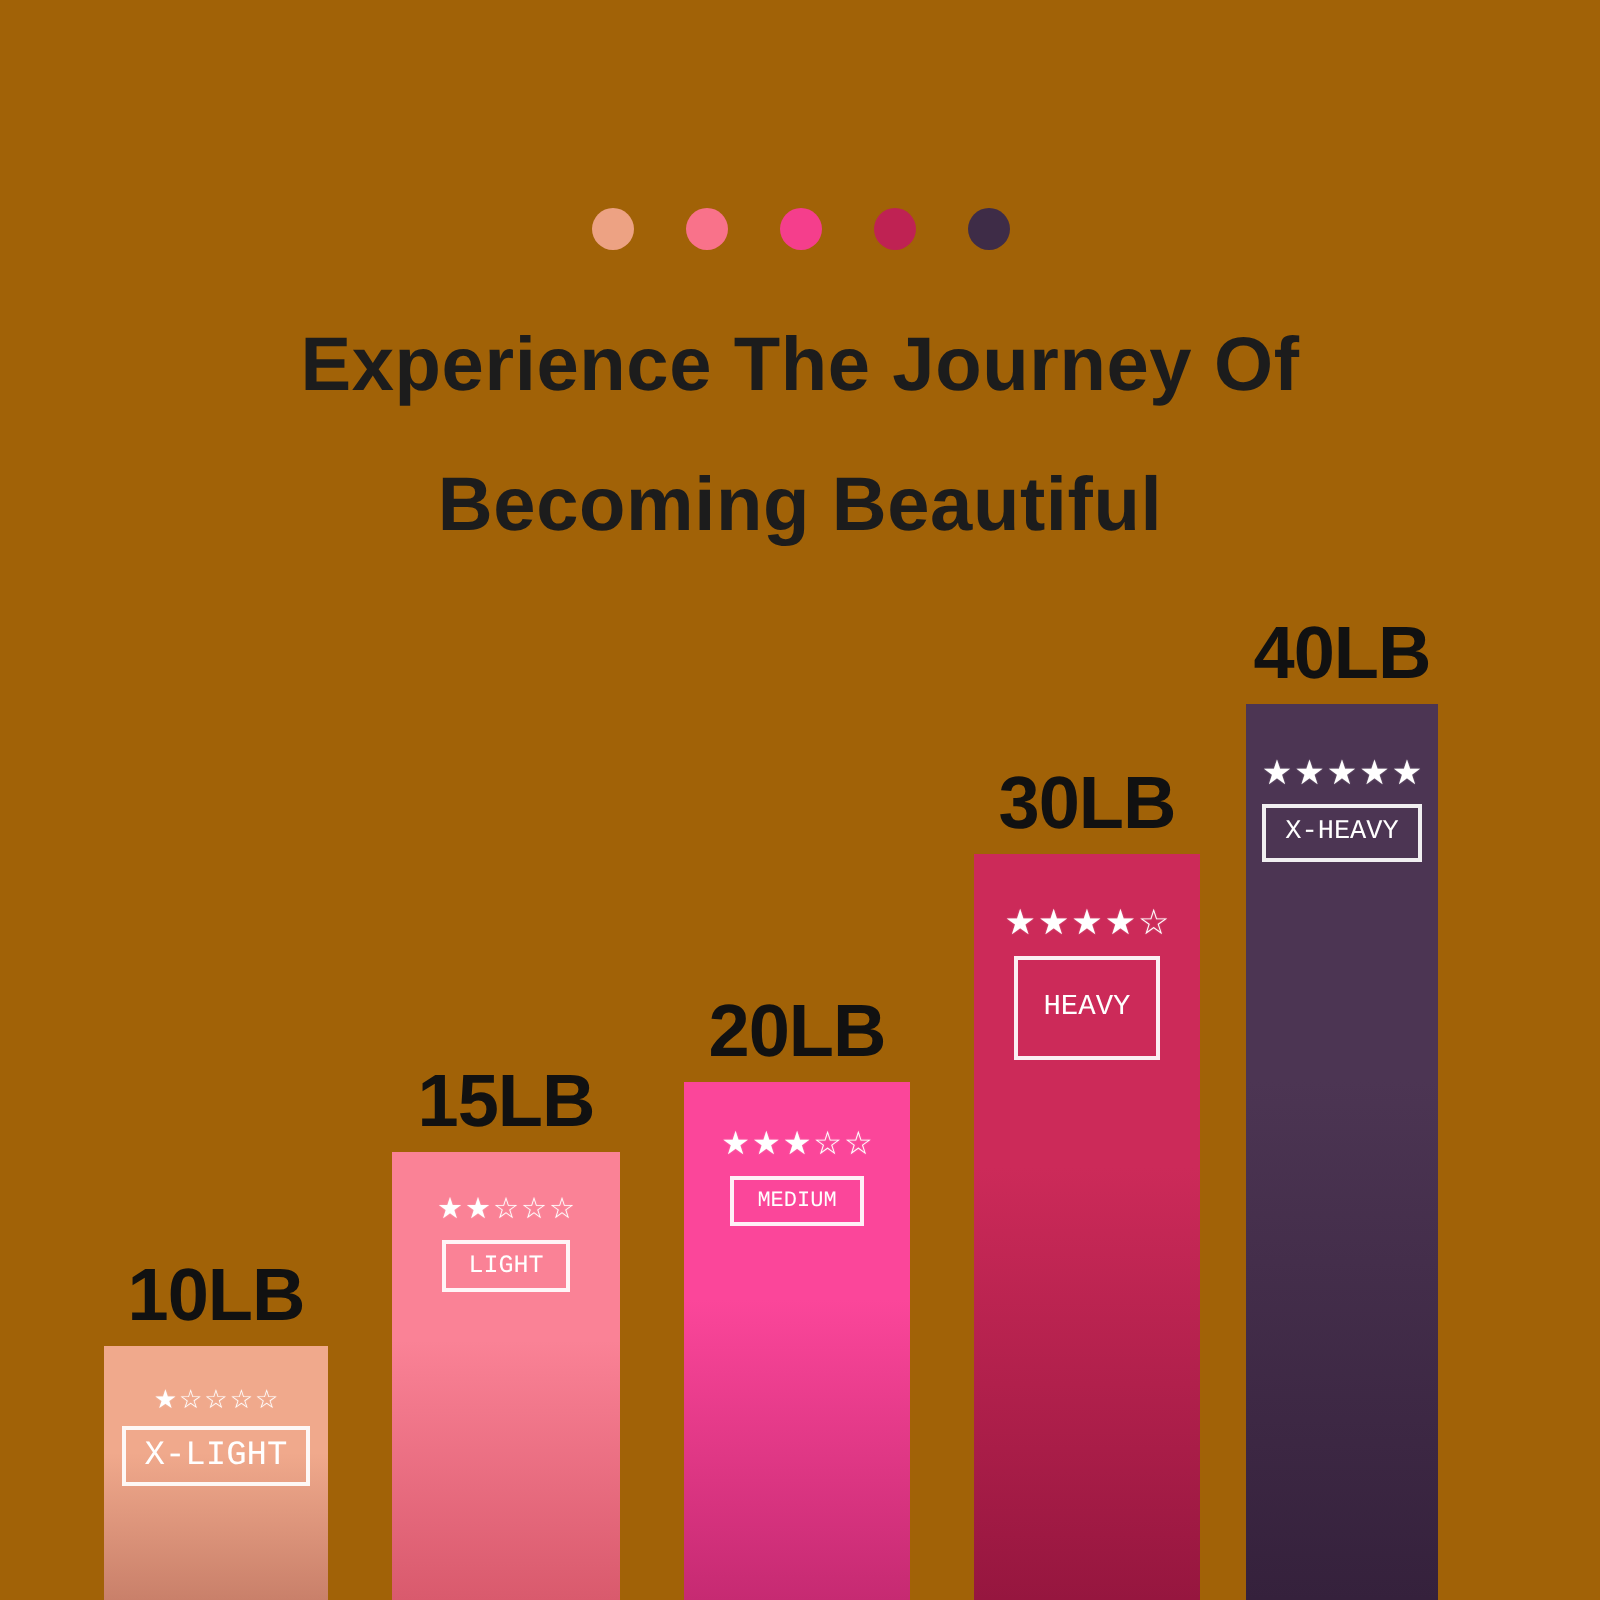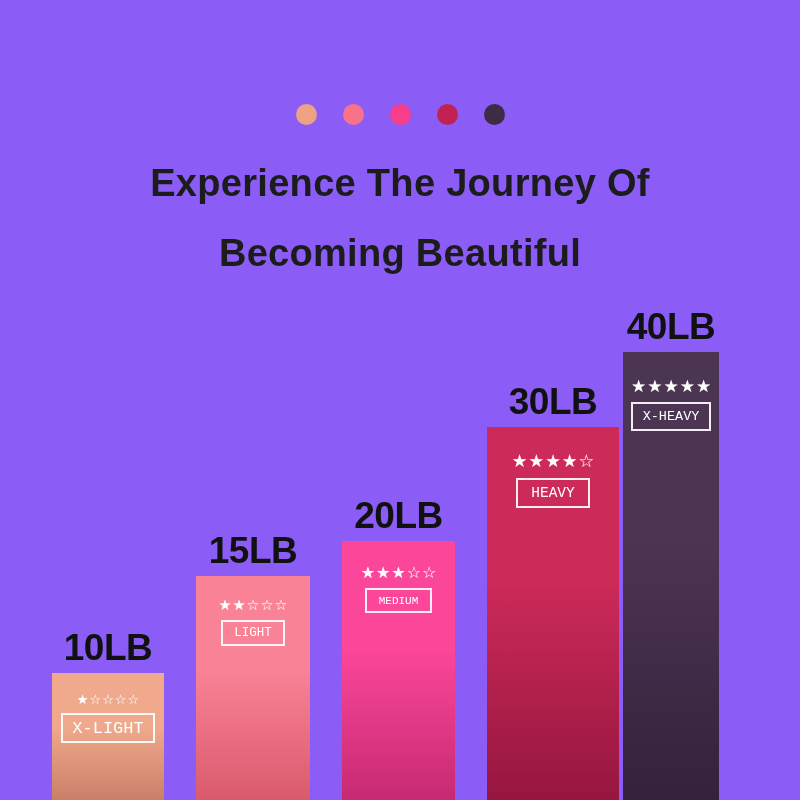--- a/index.html
+++ b/index.html
@@ -5,21 +5,21 @@
   * { margin:0; padding:0; box-sizing:border-box; }
   html, body {
     width:800px; height:800px;
     background:#ffffff;
     font-family:"Liberation Sans", sans-serif;
     overflow:hidden;
   }
   #stage {
     position:relative;
     width:800px; height:800px;
-    background:#8b5cf6;
+    background:#a16207;
     overflow:hidden;
   }
 
   
   #dots {
     position:absolute;
     left:0; right:0;
     top:104px;
     display:flex;
     justify-content:center;
@@ -157,32 +157,32 @@
               <span class="star">★</span>
               <span class="star">★</span>
               <span class="star">★</span>
               <span class="star">☆</span>
               <span class="star">☆</span>
             </div>
             <div class="tag" style="font-size: 11px; padding: 4.5px 12px; text-align: center;">MEDIUM</div>
           </div>
         </div>
       </div>
-      <div class="bar-group" style="left: 487px; width: 132px; height: 373px;">
+      <div class="bar-group" style="left: 487px; width: 113px; height: 373px;">
         <div class="bar-label">30LB</div>
         <div class="bar" style="background: linear-gradient(rgb(204, 42, 89) 0%, rgb(204, 42, 89) 42%, rgb(150, 22, 63) 100%);">
           <div class="bar-badge" style="top: 26px;">
             <div class="stars" style="font-size: 17.5px;">
               <span class="star">★</span>
               <span class="star">★</span>
               <span class="star">★</span>
               <span class="star">★</span>
               <span class="star">☆</span>
             </div>
-            <div class="tag" style="font-size: 14.5px; padding: 5px 13px;">HEAVY</div>
+            <div class="tag" style="font-size: 14.5px; padding: 16px 13px;">HEAVY</div>
           </div>
         </div>
       </div>
       <div class="bar-group" style="left: 623px; width: 96px; height: 448px;">
         <div class="bar-label">40LB</div>
         <div class="bar" style="background: linear-gradient(rgb(76, 53, 83) 0%, rgb(76, 53, 83) 42%, rgb(53, 33, 60) 100%);">
           <div class="bar-badge" style="top: 26px;">
             <div class="stars" style="font-size: 17px;">
               <span class="star">★</span>
               <span class="star">★</span>

